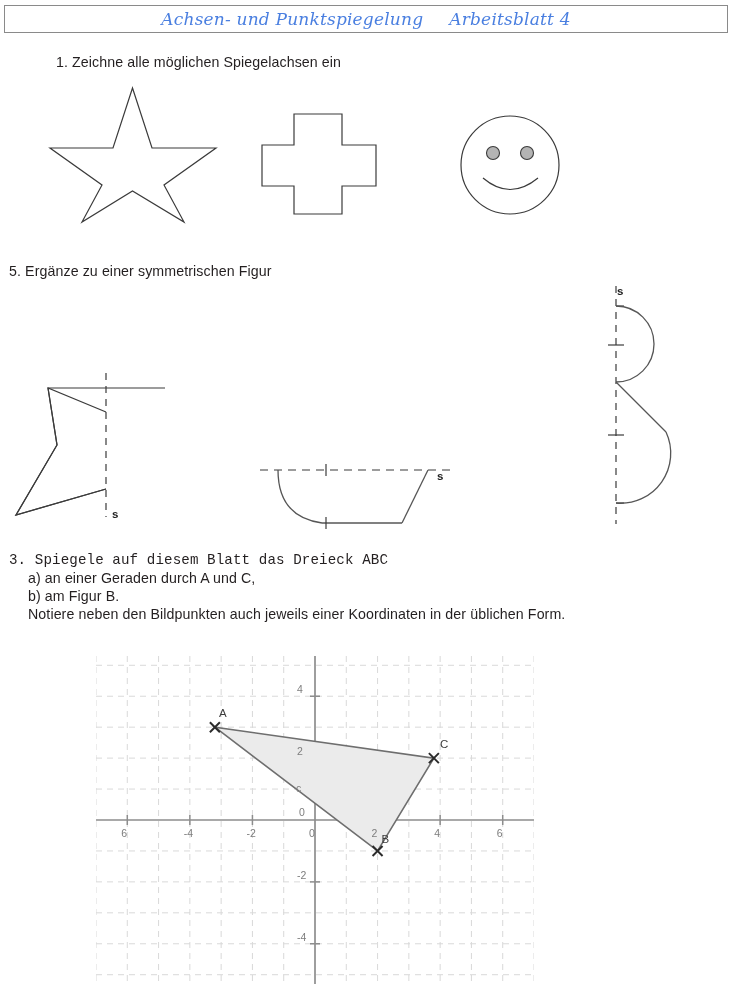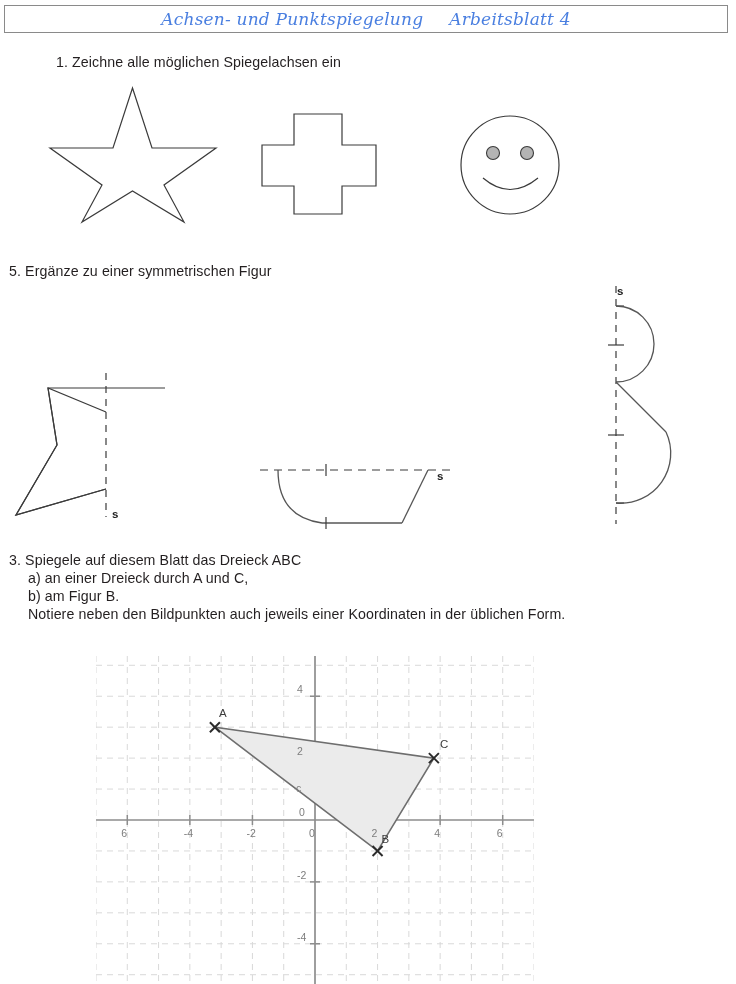--- a/index.html
+++ b/index.html
@@ -50,21 +50,21 @@
   .task-line {
     position: absolute;
     font-family: "Liberation Sans", sans-serif;
     font-size: 14.2px;
     color: #231f20;
     white-space: nowrap;
     letter-spacing: 0.1px;
   }
   #task1-text { left: 9px;  top: 54px; margin-left: 47px; }
   #task2-text { left: 9px;  top: 263px; }
-  #task3-line1 { left: 9px;  top: 552px; }
+  #task3-line1 { left: 9px;  top: 552px; font-family: Liberation Mono, monospace; }
   #task3-line2 { left: 28px; top: 570px; }
   #task3-line3 { left: 28px; top: 588px; }
   #task3-line4 { left: 28px; top: 606px; }
 
   
   .fig { position: absolute; }
   .stroke-dark { fill: none; stroke: #3b3b3b; stroke-width: 1.2; }
   .stroke-mid  { fill: none; stroke: #565656; stroke-width: 1.3; }
   .fill-eye    { fill: #b4b4b4; stroke: #3b3b3b; stroke-width: 1.1; }
 
@@ -150,21 +150,21 @@
   <line x1="28" y1="155" x2="44" y2="155" stroke="#3b3b3b" stroke-width="1.2"></line>
   <path class="stroke-mid" d="M 36 26 A 38 38 0 0 1 36 102"></path>
   <line class="stroke-mid" x1="36" y1="26" x2="44" y2="26"></line>
   <line class="stroke-mid" x1="36" y1="102" x2="86" y2="152"></line>
   <path class="stroke-mid" d="M 86 152 A 50 50 0 0 1 36 223"></path>
   <line class="stroke-mid" x1="36" y1="223" x2="44" y2="223"></line>
 </svg>
 <div class="axis-label" style="left:617px; top:285px;">s</div>
 
 <div class="task-line" id="task3-line1">3. Spiegele auf diesem Blatt das Dreieck ABC</div>
-<div class="task-line" id="task3-line2">a) an einer Dreieck durch A und C,</div>
+<div class="task-line" id="task3-line2">a) an einer Geraden durch A und C,</div>
 <div class="task-line" id="task3-line3">b) am Figur B.</div>
 <div class="task-line" id="task3-line4">Notiere neben den Bildpunkten auch jeweils einer Koordinaten in der üblichen Form.</div>
 
 <div id="coord-wrap">
   <svg id="coord-svg" width="438" height="328" viewBox="0 0 438 328">
       <line x1="0" y1="0" x2="0" y2="328" stroke="#d9d9d9" stroke-width="1" stroke-dasharray="6,5"></line>
       <line x1="31.285714285714285" y1="0" x2="31.285714285714285" y2="328" stroke="#d9d9d9" stroke-width="1" stroke-dasharray="6,5"></line>
       <line x1="62.57142857142857" y1="0" x2="62.57142857142857" y2="328" stroke="#d9d9d9" stroke-width="1" stroke-dasharray="6,5"></line>
       <line x1="93.85714285714285" y1="0" x2="93.85714285714285" y2="328" stroke="#d9d9d9" stroke-width="1" stroke-dasharray="6,5"></line>
       <line x1="125.14285714285714" y1="0" x2="125.14285714285714" y2="328" stroke="#d9d9d9" stroke-width="1" stroke-dasharray="6,5"></line>

